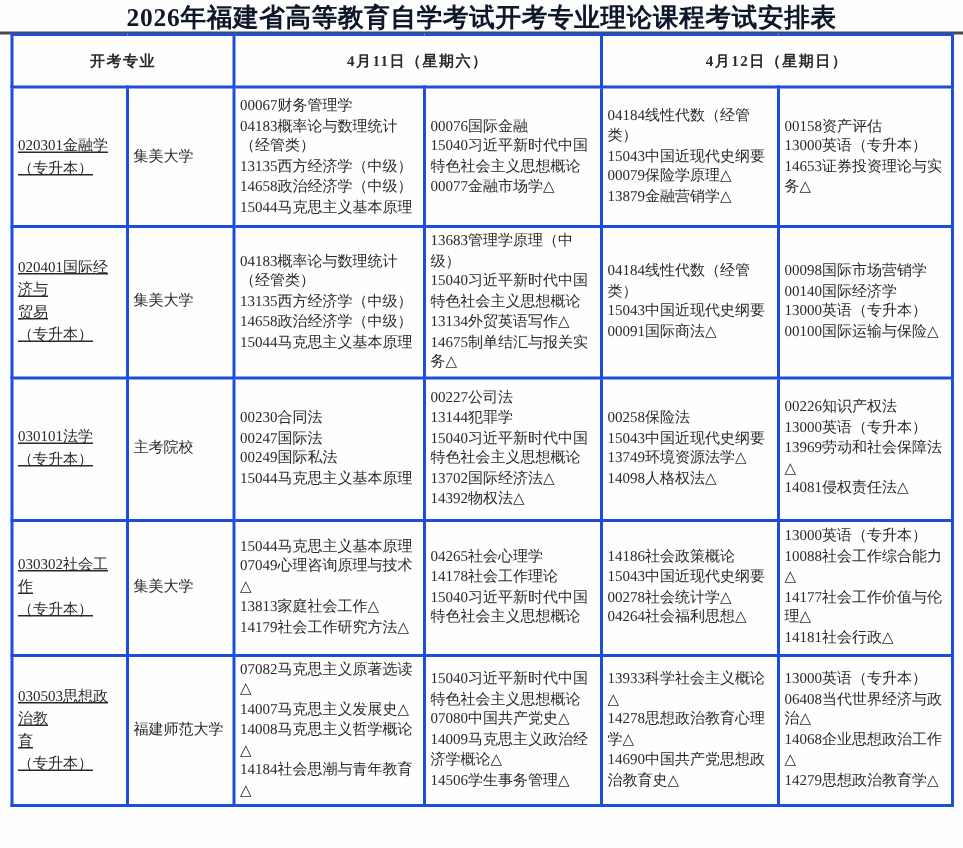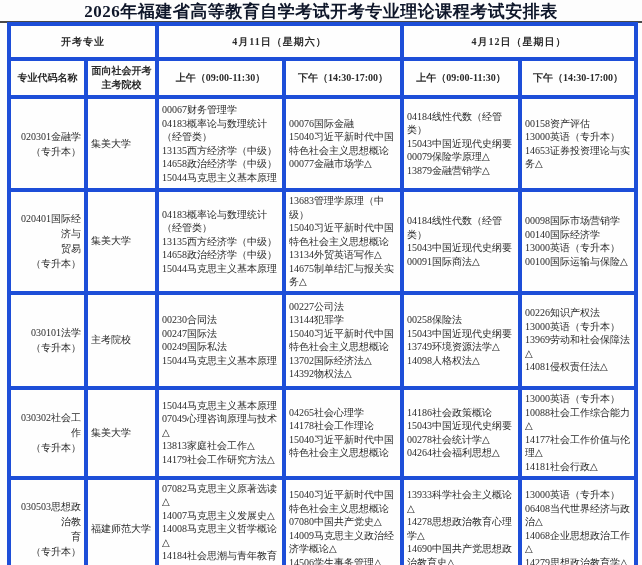--- a/index.html
+++ b/index.html
@@ -30,21 +30,21 @@
   table.schedule {
     position: absolute;
     top: 22px; left: 7px;
     width: 629px;
     border-collapse: collapse;
     table-layout: fixed;
     border: 2px solid #454545;
     background: #fefefe;
   }
   table.schedule th, table.schedule td {
-    border: 4px solid #1d4ed8;
+    border: 2px solid #1d4ed8;
     padding: 2px 3px;
     font-size: 10px;
     color: #2a2a2a;
     vertical-align: middle;
     overflow: hidden;
   }
   tr.hrow1 { height: 35px; }
   tr.hrow2 { height: 38px; }
   tr.drow0 { height: 93px; }
   tr.drow1 { height: 95px; }
@@ -60,24 +60,25 @@
   }
   th.sub-head {
     font-size: 10.5px;
     font-weight: bold;
     text-align: center;
     color: #1c1c1c;
     white-space: pre-line;
     line-height: 14px;
   }
   td.code-cell {
-    text-align: right;
+    text-align: left;
     white-space: pre-line;
     line-height: 15px;
     font-size: 10.5px;
+    text-decoration: underline;
   }
   td.school-cell {
     text-align: left;
     font-size: 10.5px;
     line-height: 14px;
   }
   td.course-cell {
     text-align: left;
     white-space: pre-line;
     line-height: 13.5px;
@@ -98,29 +99,20 @@
     <col style="width:127px">
     <col style="width:118px">
     <col style="width:118px">
     <col style="width:116px">
   </colgroup>
   <tbody>
     <tr class="hrow1">
       <th class="group-head" colspan="2">开考专业</th>
       <th class="group-head" colspan="2">4月11日（星期六）</th>
       <th class="group-head" colspan="2">4月12日（星期日）</th>
-    </tr>
-    <tr class="hrow2">
-      <th class="sub-head">专业代码名称</th>
-      <th class="sub-head">面向社会开考
-主考院校</th>
-      <th class="sub-head">上午（09:00-11:30）</th>
-      <th class="sub-head">下午（14:30-17:00）</th>
-      <th class="sub-head">上午（09:00-11:30）</th>
-      <th class="sub-head">下午（14:30-17:00）</th>
     </tr>
 
     <tr class="drow0">
       <td class="code-cell">020301金融学
 （专升本）</td>
       <td class="school-cell">集美大学</td>
       <td class="course-cell">00067财务管理学
 04183概率论与数理统计（经管类）
 13135西方经济学（中级）
 14658政治经济学（中级）

